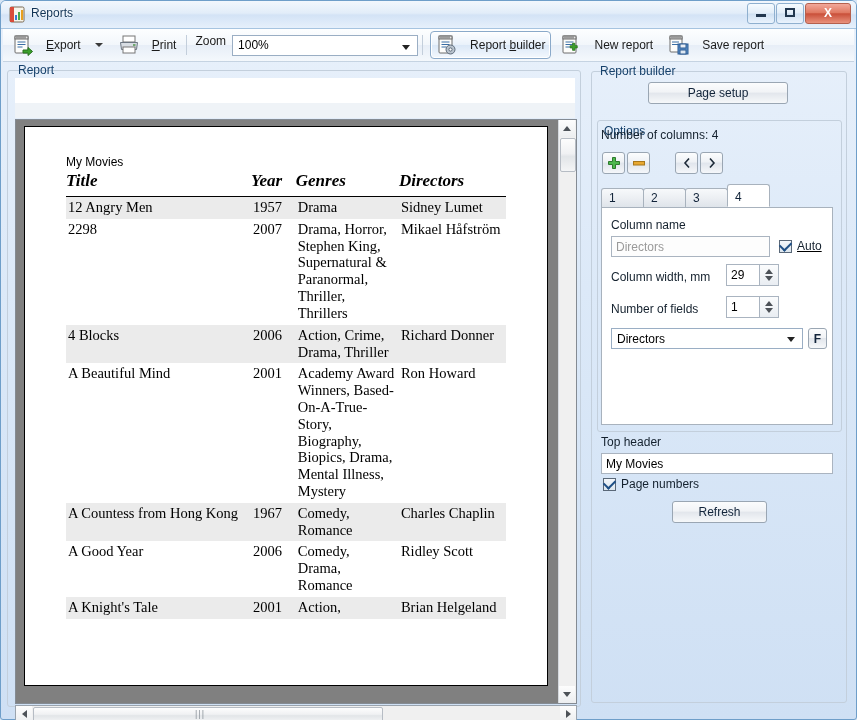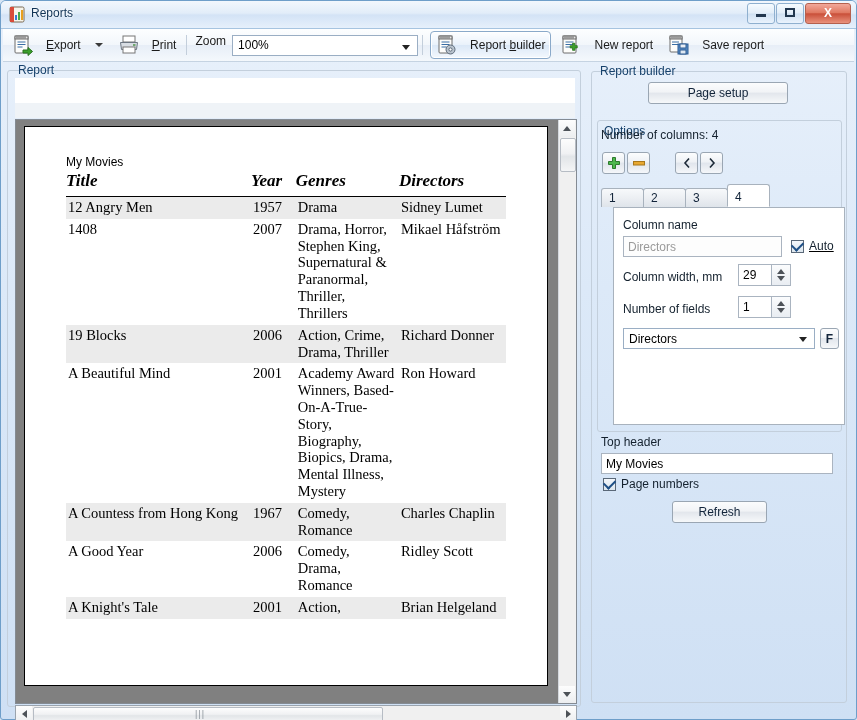--- a/index.html
+++ b/index.html
@@ -382,27 +382,27 @@
               </tr>
             </thead>
             <tbody>
                 <tr class="alt">
                   <td class="col-title">12 Angry Men</td>
                   <td class="col-year">1957</td>
                   <td class="col-genre">Drama</td>
                   <td class="col-dir">Sidney Lumet</td>
                 </tr>
                 <tr>
-                  <td class="col-title">1408</td>
+                  <td class="col-title">2298</td>
                   <td class="col-year">2007</td>
                   <td class="col-genre">Drama, Horror, Stephen King, Supernatural &amp; Paranormal, Thriller, Thrillers</td>
                   <td class="col-dir">Mikael Håfström</td>
                 </tr>
                 <tr class="alt">
-                  <td class="col-title">19 Blocks</td>
+                  <td class="col-title">4 Blocks</td>
                   <td class="col-year">2006</td>
                   <td class="col-genre">Action, Crime, Drama, Thriller</td>
                   <td class="col-dir">Richard Donner</td>
                 </tr>
                 <tr>
                   <td class="col-title">A Beautiful Mind</td>
                   <td class="col-year">2001</td>
                   <td class="col-genre">Academy Award Winners, Based-On-A-True-Story, Biography, Biopics, Drama, Mental Illness, Mystery</td>
                   <td class="col-dir">Ron Howard</td>
                 </tr>
@@ -485,21 +485,21 @@
       </svg>
     </div>
 
     <div class="tabstrip" style="position:absolute; left:12px; top:126px; width:232px; height:24px;">
       <div class="tab" style="left:0; top:0;">1</div>
       <div class="tab" style="left:42px; top:0;">2</div>
       <div class="tab" style="left:84px; top:0;">3</div>
       <div class="tab active" style="left:126px;">4</div>
     </div>
 
-    <div class="tabpage" style="position:absolute; left:12px; top:145px; width:232px; height:218px;margin-left:12px;">
+    <div class="tabpage" style="position:absolute; left:12px; top:145px; width:232px; height:218px;">
       <div class="lbl" style="position:absolute; left:9px; top:10px;">Column name</div>
       <div class="field disabled" style="position:absolute; left:9px; top:28px; width:159px; height:21px;">Directors</div>
       <div style="position:absolute; left:177px; top:31px; display:flex; align-items:center; gap:5px;text-decoration:underline;">
         <span class="chk">
             <span class="tick"></span>
           </span>
         <span class="lbl">Auto</span>
       </div>
 
       <div class="lbl" style="position:absolute; left:9px; top:62px;">Column width, mm</div>

